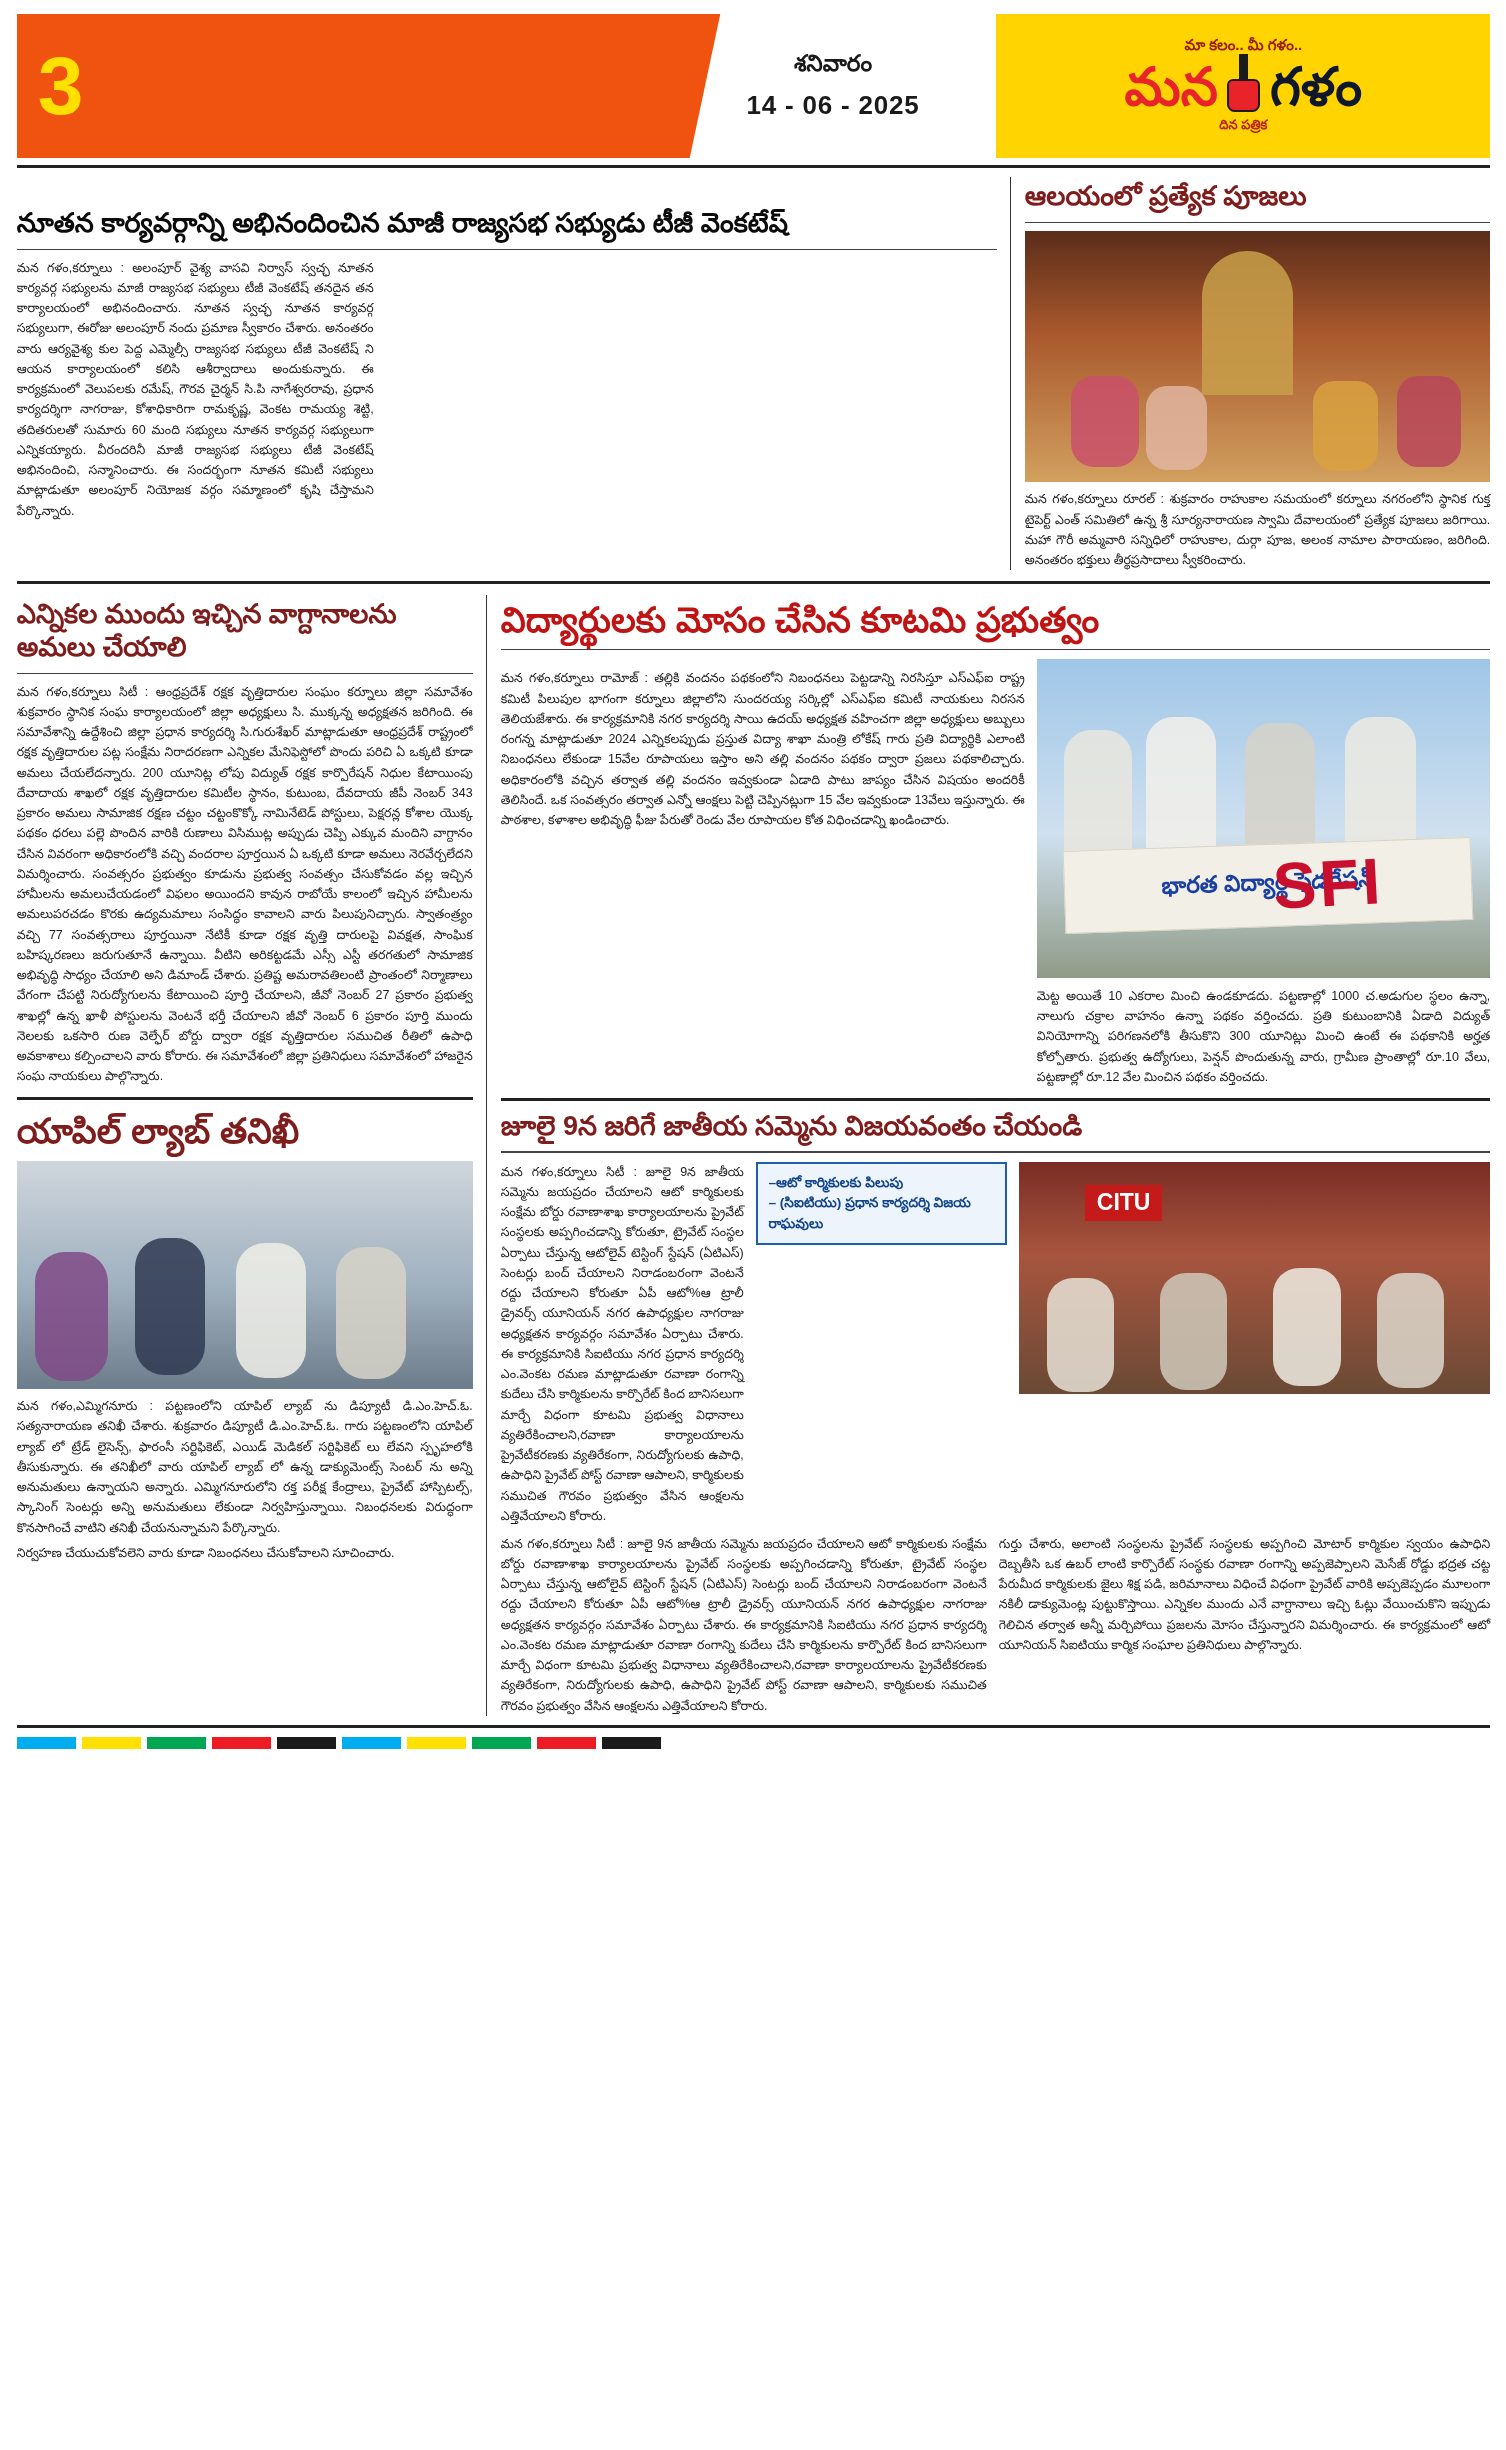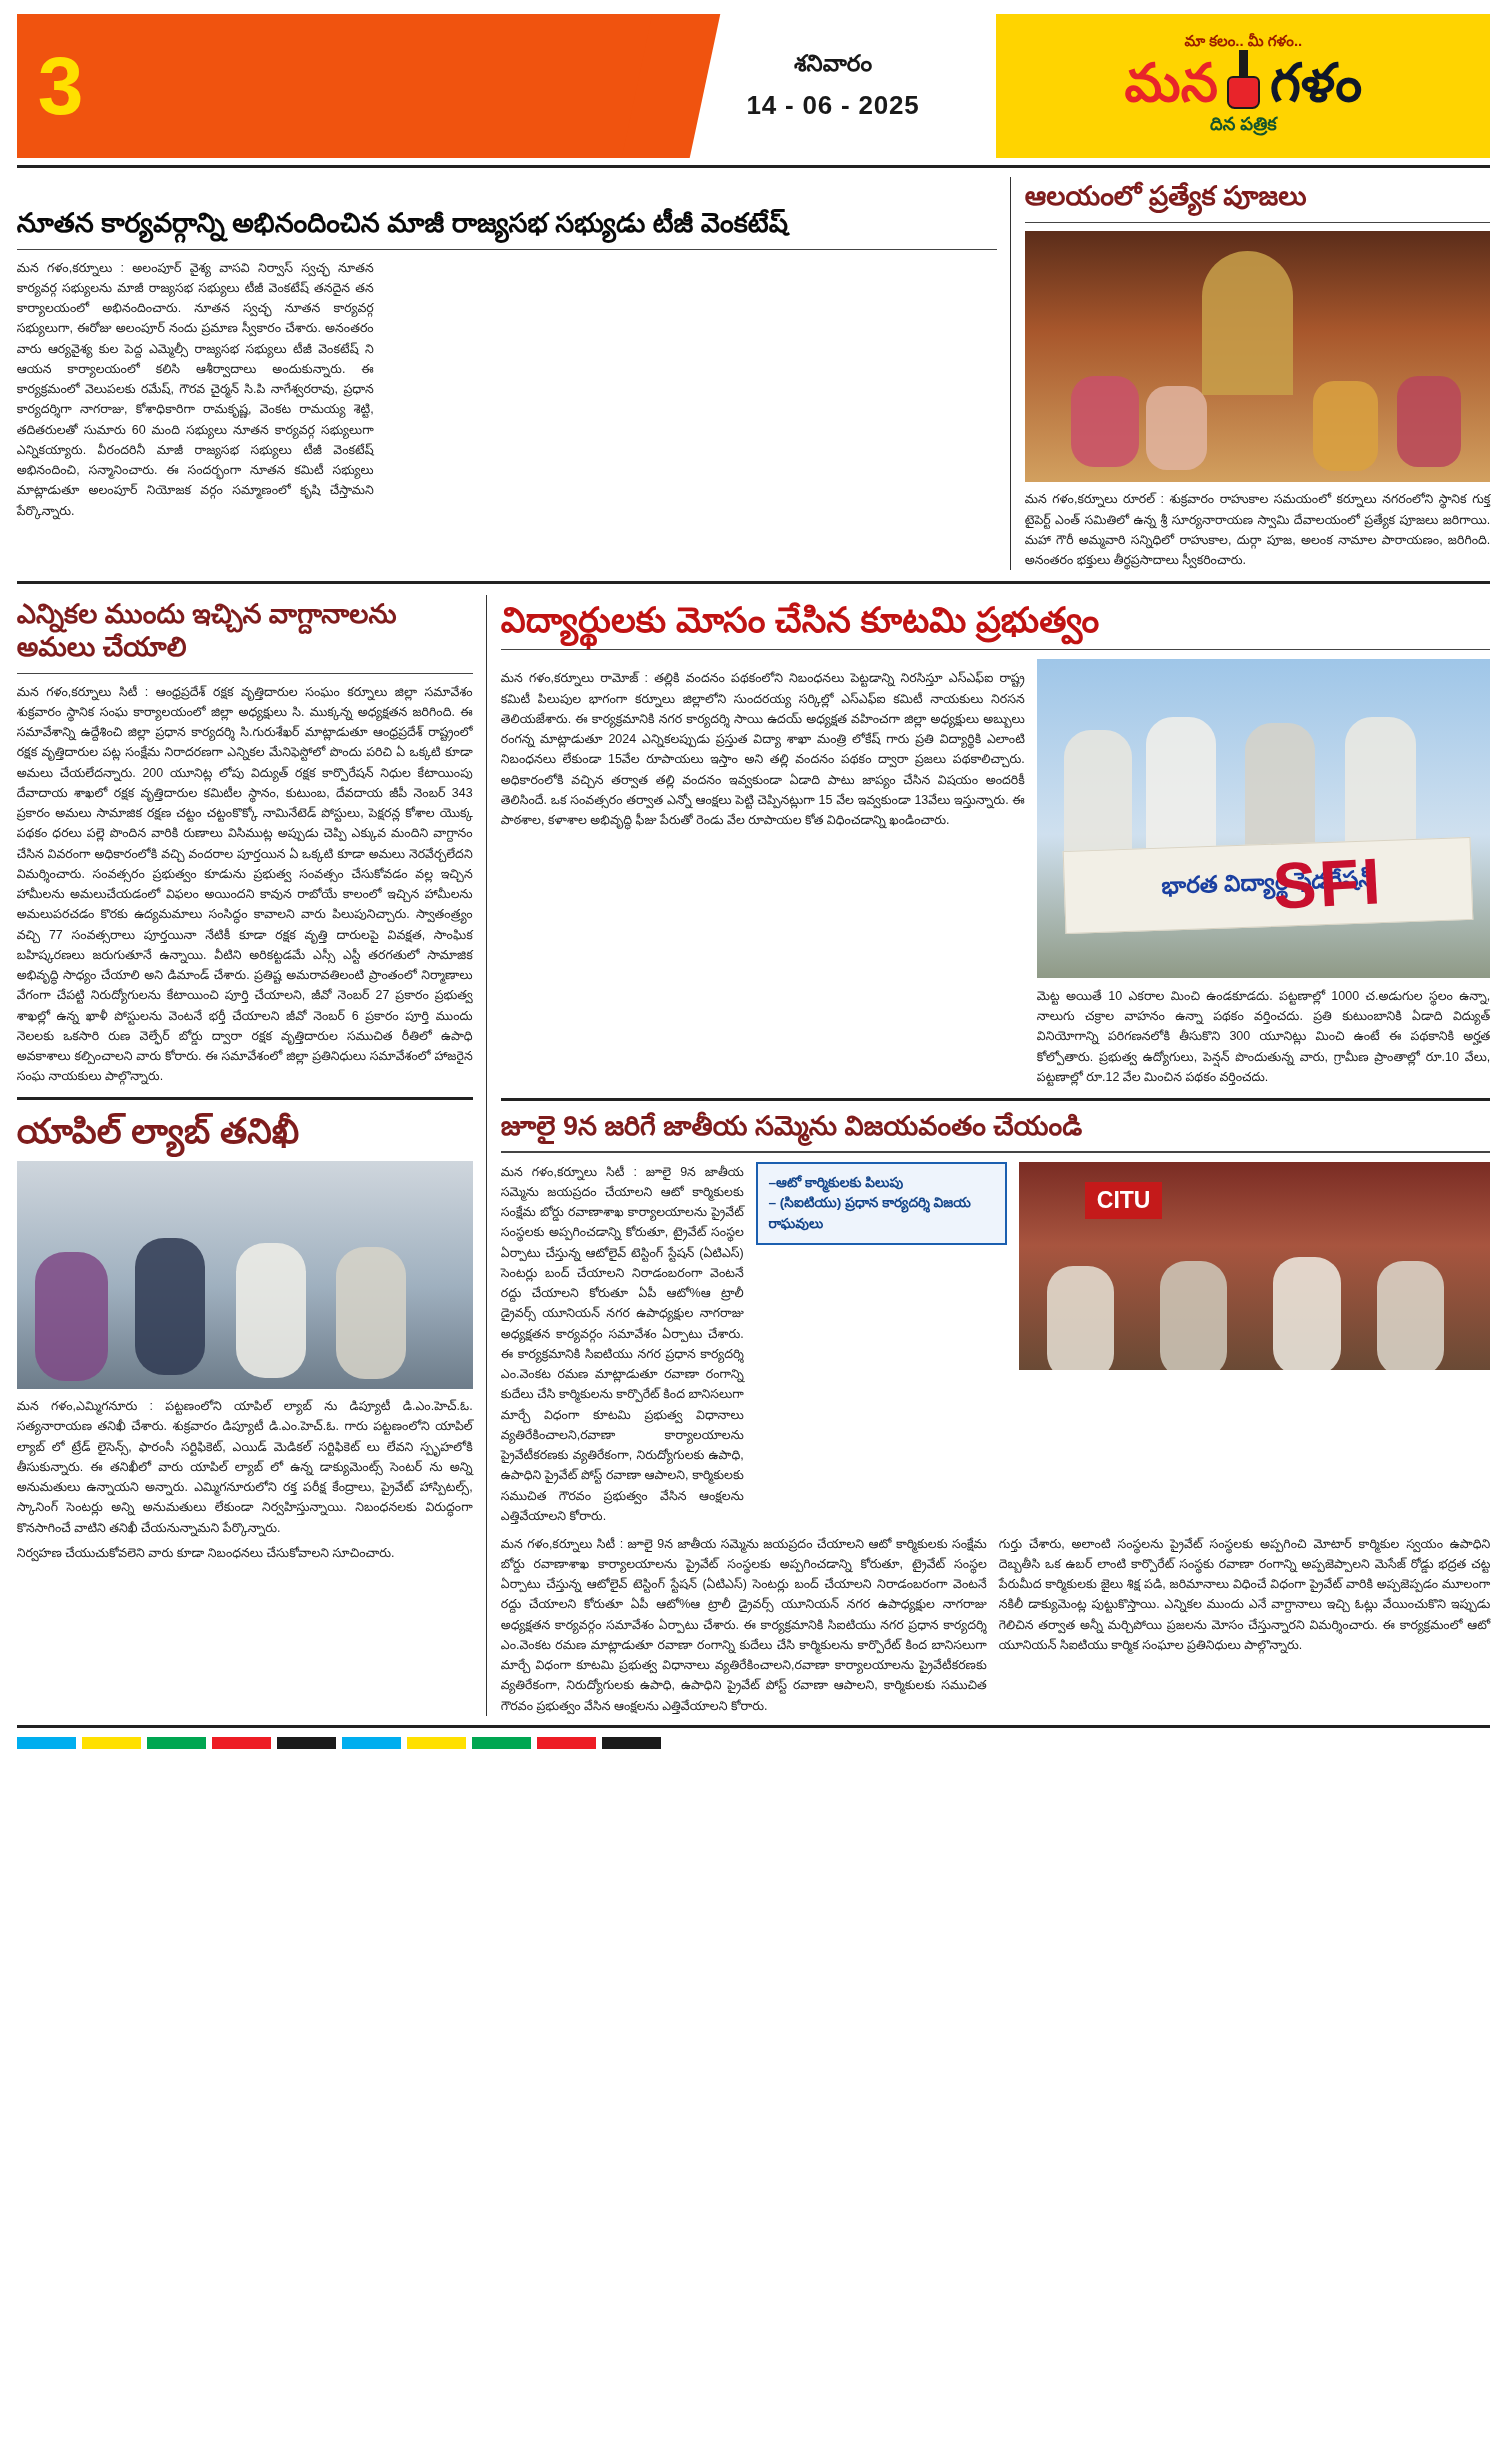--- a/index.html
+++ b/index.html
@@ -33,21 +33,21 @@
   .mast-right {
     flex:0 0 494px; background:#ffd400; position:relative;
     display:flex; flex-direction:column; align-items:center; justify-content:center;
   }
   .mast-tag { font-size:15px; color:#9b1c00; font-weight:bold; margin-bottom:1.5px; }
   .mast-logo { font-size:53px; font-weight:bold; color:#e8242a; line-height:1; display:flex; align-items:center;justify-content:flex-end; }
   .mast-logo .g2 { color:#0f172a; }
   .fist { width:43px; height:56px; margin:0 4.6px; position:relative; }
   .fist .bar { position:absolute; left:16.7px; top:-4.6px; width:9px; height:43px; background:#1b1b1b; }
   .fist .hand { position:absolute; left:4.6px; top:21px; width:33px; height:33px; background:#e8242a; border-radius:6px 6px 7.6px 7.6px; border:2.3px solid #1b1b1b; }
-  .mast-sub { font-size:18px; color:#14532d; margin-top:3px; font-weight:bold; }
+  .mast-sub { font-size:13px; color:#b91c1c; margin-top:3px; font-weight:bold; }
 
   .rule { height:3px; background:#222; margin:7.6px 0 9px; }
   .rule-thin { height:1.5px; background:#444; }
 
   
   .hl {
     font-size:27px; font-weight:bold; color:#0b0b0b; line-height:1.25;
     margin:3px 0 7.6px;
   }
   .hl.blue { color:#7f1d1d; }
@@ -219,21 +219,21 @@
           <div style="flex:0 0 243px;">
             <div class="body-text">మన గళం,కర్నూలు సిటీ : జూలై 9న జాతీయ సమ్మెను జయప్రదం చేయాలని ఆటో కార్మికులకు సంక్షేమ బోర్డు రవాణాశాఖ కార్యాలయాలను ప్రైవేట్ సంస్థలకు అప్పగించడాన్ని కోరుతూ, ట్రైవేట్ సంస్థల ఏర్పాటు చేస్తున్న ఆటోలైవ్ టెస్టింగ్ స్టేషన్ (ఏటిఎస్) సెంటర్లు బంద్ చేయాలని నిరాడంబరంగా వెంటనే రద్దు చేయాలని కోరుతూ ఏపీ ఆటో%ఆ ట్రాలీ డ్రైవర్స్ యూనియన్ నగర ఉపాధ్యక్షుల నాగరాజు అధ్యక్షతన కార్యవర్గం సమావేశం ఏర్పాటు చేశారు. ఈ కార్యక్రమానికి సిఐటియు నగర ప్రధాన కార్యదర్శి ఎం.వెంకట రమణ మాట్లాడుతూ రవాణా రంగాన్ని కుదేలు చేసి కార్మికులను కార్పొరేట్ కింద బానిసలుగా మార్చే విధంగా కూటమి ప్రభుత్వ విధానాలు వ్యతిరేకించాలని,రవాణా కార్యాలయాలను ప్రైవేటీకరణకు వ్యతిరేకంగా, నిరుద్యోగులకు ఉపాధి, ఉపాధిని ప్రైవేట్ పోస్ట్ రవాణా ఆపాలని, కార్మికులకు సముచిత గౌరవం ప్రభుత్వం వేసిన ఆంక్షలను ఎత్తివేయాలని కోరారు.</div>
           </div>
           <div style="flex:0 0 251px;">
             <div class="bullet-box">
               <div>–ఆటో కార్మికులకు పిలుపు</div>
               <div>– (సిఐటియు) ప్రధాన కార్యదర్శి విజయ రాఘవులు</div>
             </div>
           </div>
           <div style="flex:1 1 auto;">
-            <div class="photo ph-meet" style="height:208px;padding-left:14px;">
+            <div class="photo ph-meet" style="height:232px;padding-left:14px;">
               <div class="citu">CITU</div>
               <div class="blob" style="left:6%;top:50%;width:67px;height:114px;background:#e6e2d6;border-radius:26px;"></div>
               <div class="blob" style="left:30%;top:48%;width:67px;height:117px;background:#cfc9bb;border-radius:26px;"></div>
               <div class="blob" style="left:54%;top:46%;width:68px;height:118px;background:#efece3;border-radius:26px;"></div>
               <div class="blob" style="left:76%;top:48%;width:67px;height:115px;background:#ddd8cc;border-radius:26px;"></div>
             </div>
           </div>
         </div>
         <div class="cols2" style="margin-top:7.6px;">
           <div style="flex:0 0 486px;">

